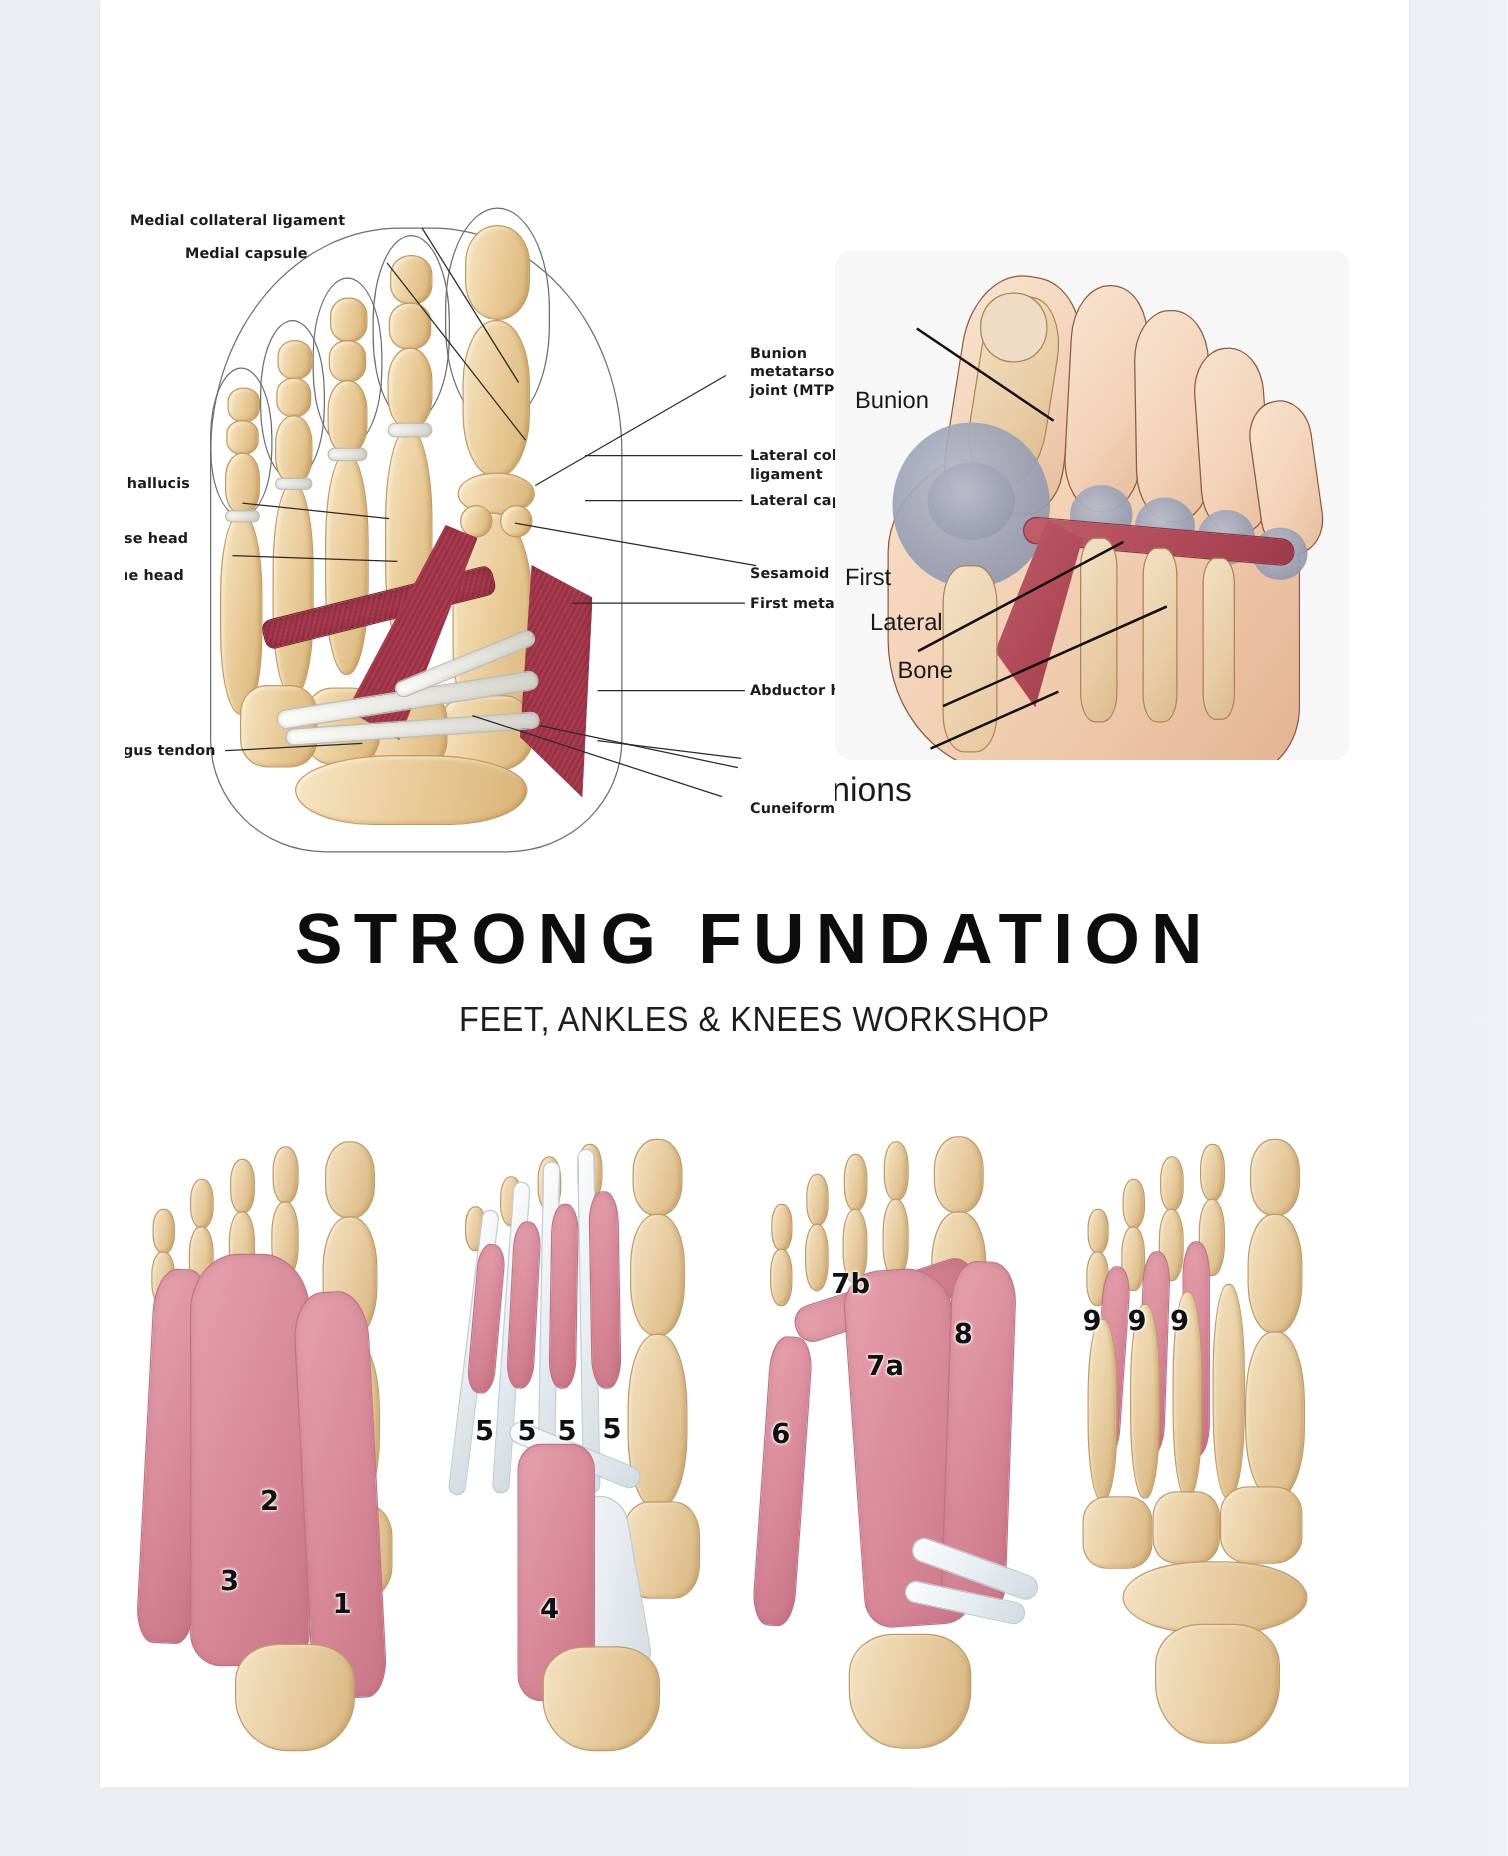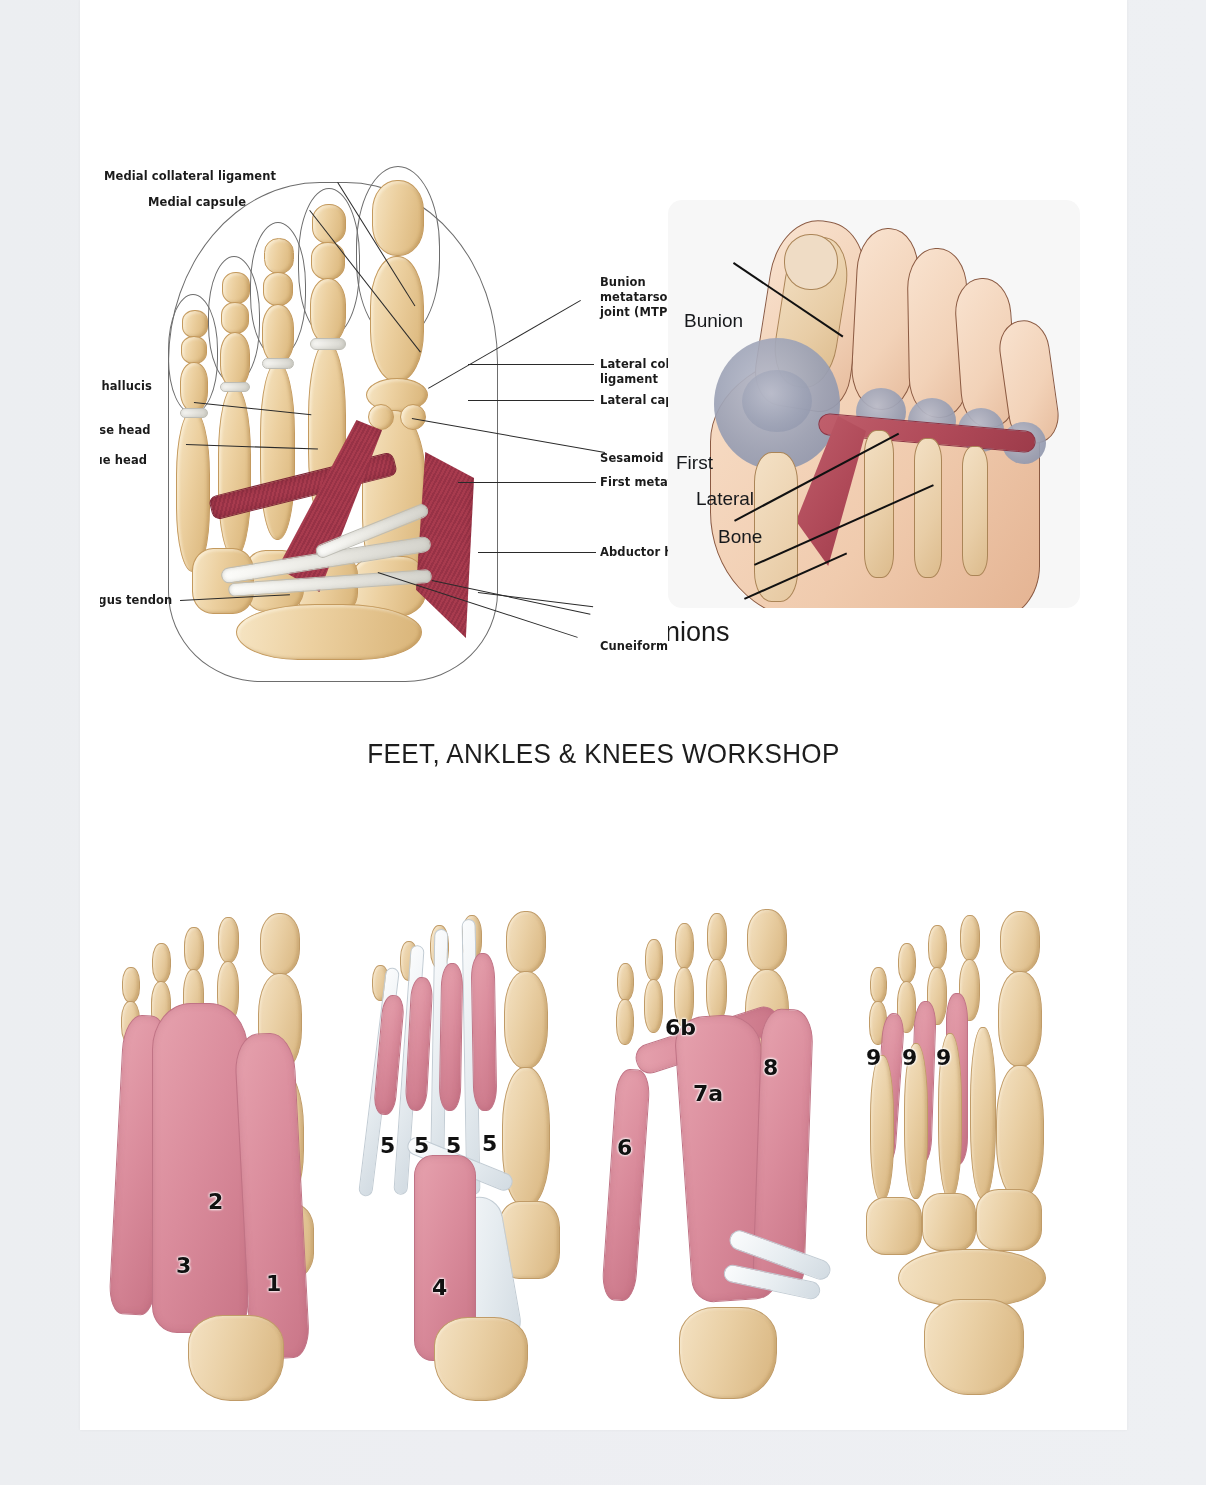--- a/index.html
+++ b/index.html
@@ -287,20 +287,21 @@
         <div class="labelB" style="left:50px;top:326px;">Bone</div>
       </div>
     </div>
 
     <div class="clipCaption">
       <span>unions</span>
     </div>
   </div>
 
   <div class="titleWrap">
+    <div class="title">STRONG FUNDATION</div>
     <div class="subtitle">FEET, ANKLES &amp; KNEES WORKSHOP</div>
   </div>
 
   <div class="panels">
 
     <div class="panel p1">
 
       <div class="pbone" style="left:22px;top:62px;width:18px;height:36px;"></div>
       <div class="pbone" style="left:21px;top:96px;width:19px;height:44px;"></div>
       <div class="pbone" style="left:52px;top:38px;width:19px;height:40px;"></div>
@@ -374,21 +375,21 @@
       <div class="pmus" style="left:14px;top:164px;width:34px;height:232px;border-radius:38%/12%;transform:rotate(4deg);"></div>
       <div class="pmus" style="left:38px;top:120px;width:148px;height:30px;border-radius:14px;transform:rotate(-18deg);"></div>
       <div class="pmus" style="left:88px;top:110px;width:86px;height:286px;border-radius:34% 44% 26% 26%/10% 12% 8% 8%;transform:rotate(-4deg);"></div>
       <div class="pmus" style="left:162px;top:104px;width:52px;height:280px;border-radius:38% 38% 26% 26%/12% 12% 8% 8%;transform:rotate(2deg);"></div>
 
       <div class="ptend" style="left:132px;top:340px;width:106px;height:20px;border-radius:12px;transform:rotate(20deg);"></div>
       <div class="ptend" style="left:128px;top:368px;width:98px;height:18px;border-radius:12px;transform:rotate(12deg);"></div>
 
       <div class="pbone" style="left:84px;top:402px;width:98px;height:92px;border-radius:36% 36% 44% 44%/34% 34% 50% 50%;"></div>
 
-      <div class="pnum" style="left:70px;top:112px;">6b</div>
+      <div class="pnum" style="left:70px;top:112px;">7b</div>
       <div class="pnum" style="left:168px;top:152px;">8</div>
       <div class="pnum" style="left:98px;top:178px;">7a</div>
       <div class="pnum" style="left:22px;top:232px;">6</div>
     </div>
 
     <div class="panel p4">
       <div class="pbone" style="left:30px;top:62px;width:17px;height:36px;"></div>
       <div class="pbone" style="left:29px;top:96px;width:18px;height:44px;"></div>
       <div class="pbone" style="left:58px;top:38px;width:18px;height:40px;"></div>
       <div class="pbone" style="left:57px;top:76px;width:19px;height:52px;"></div>

